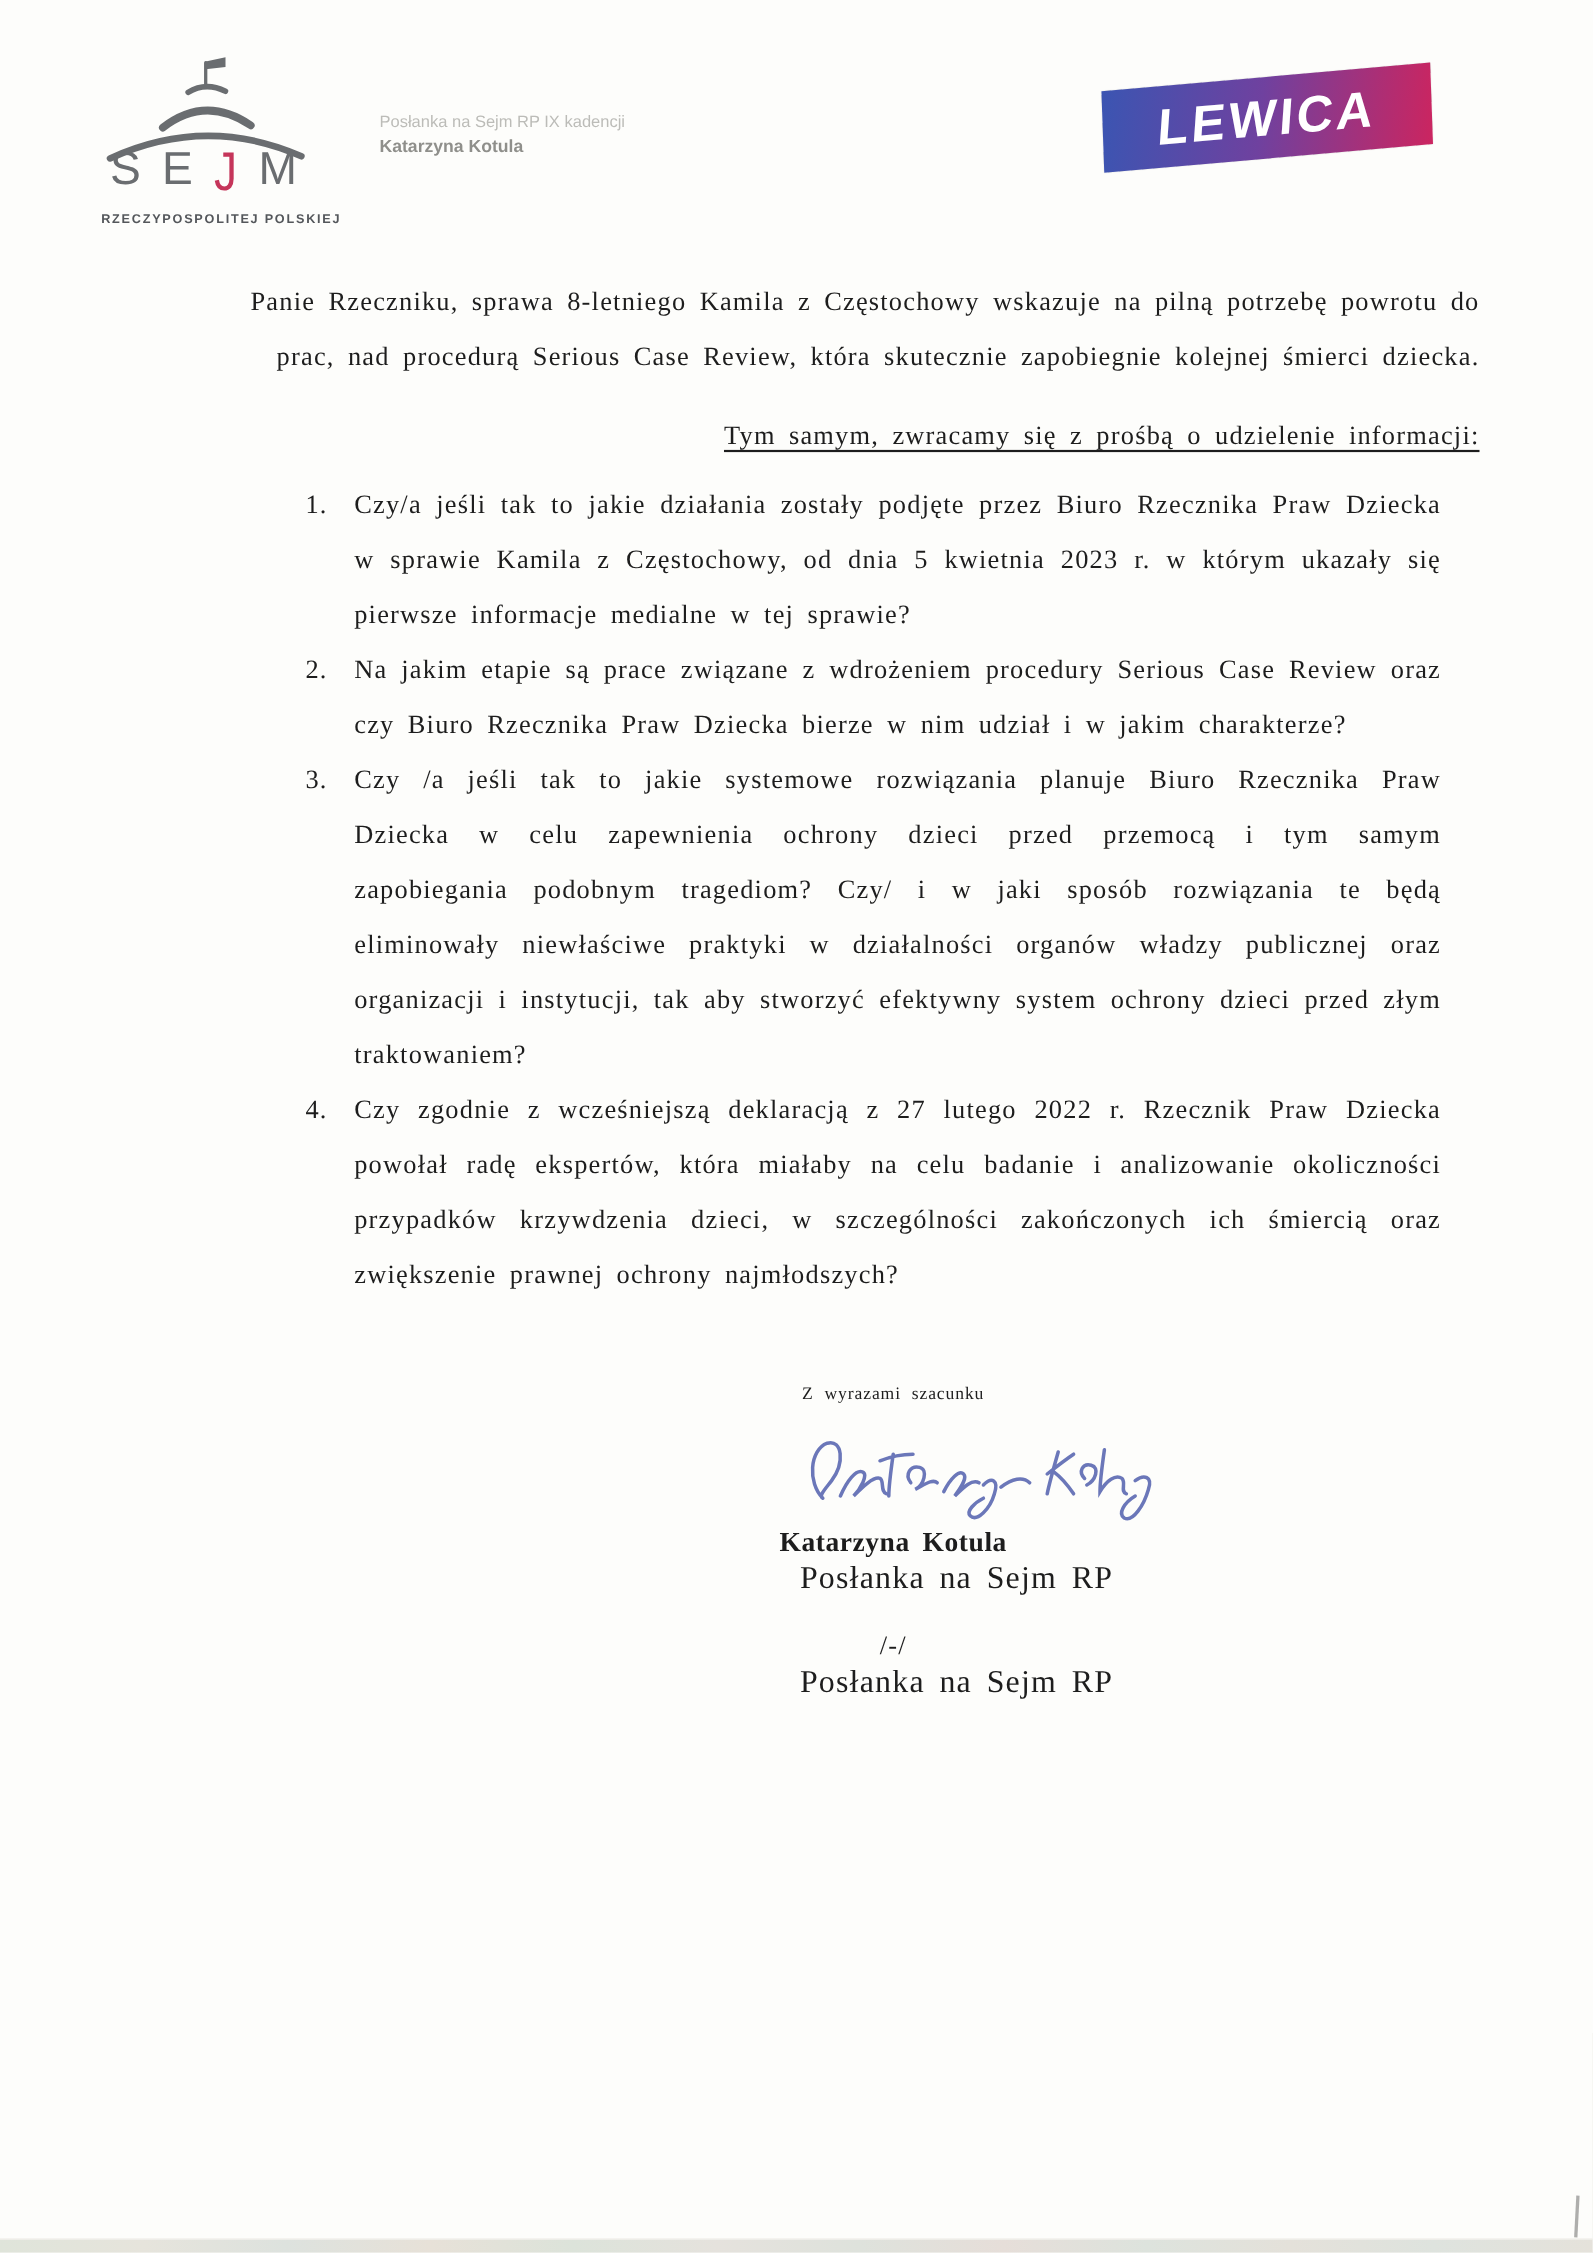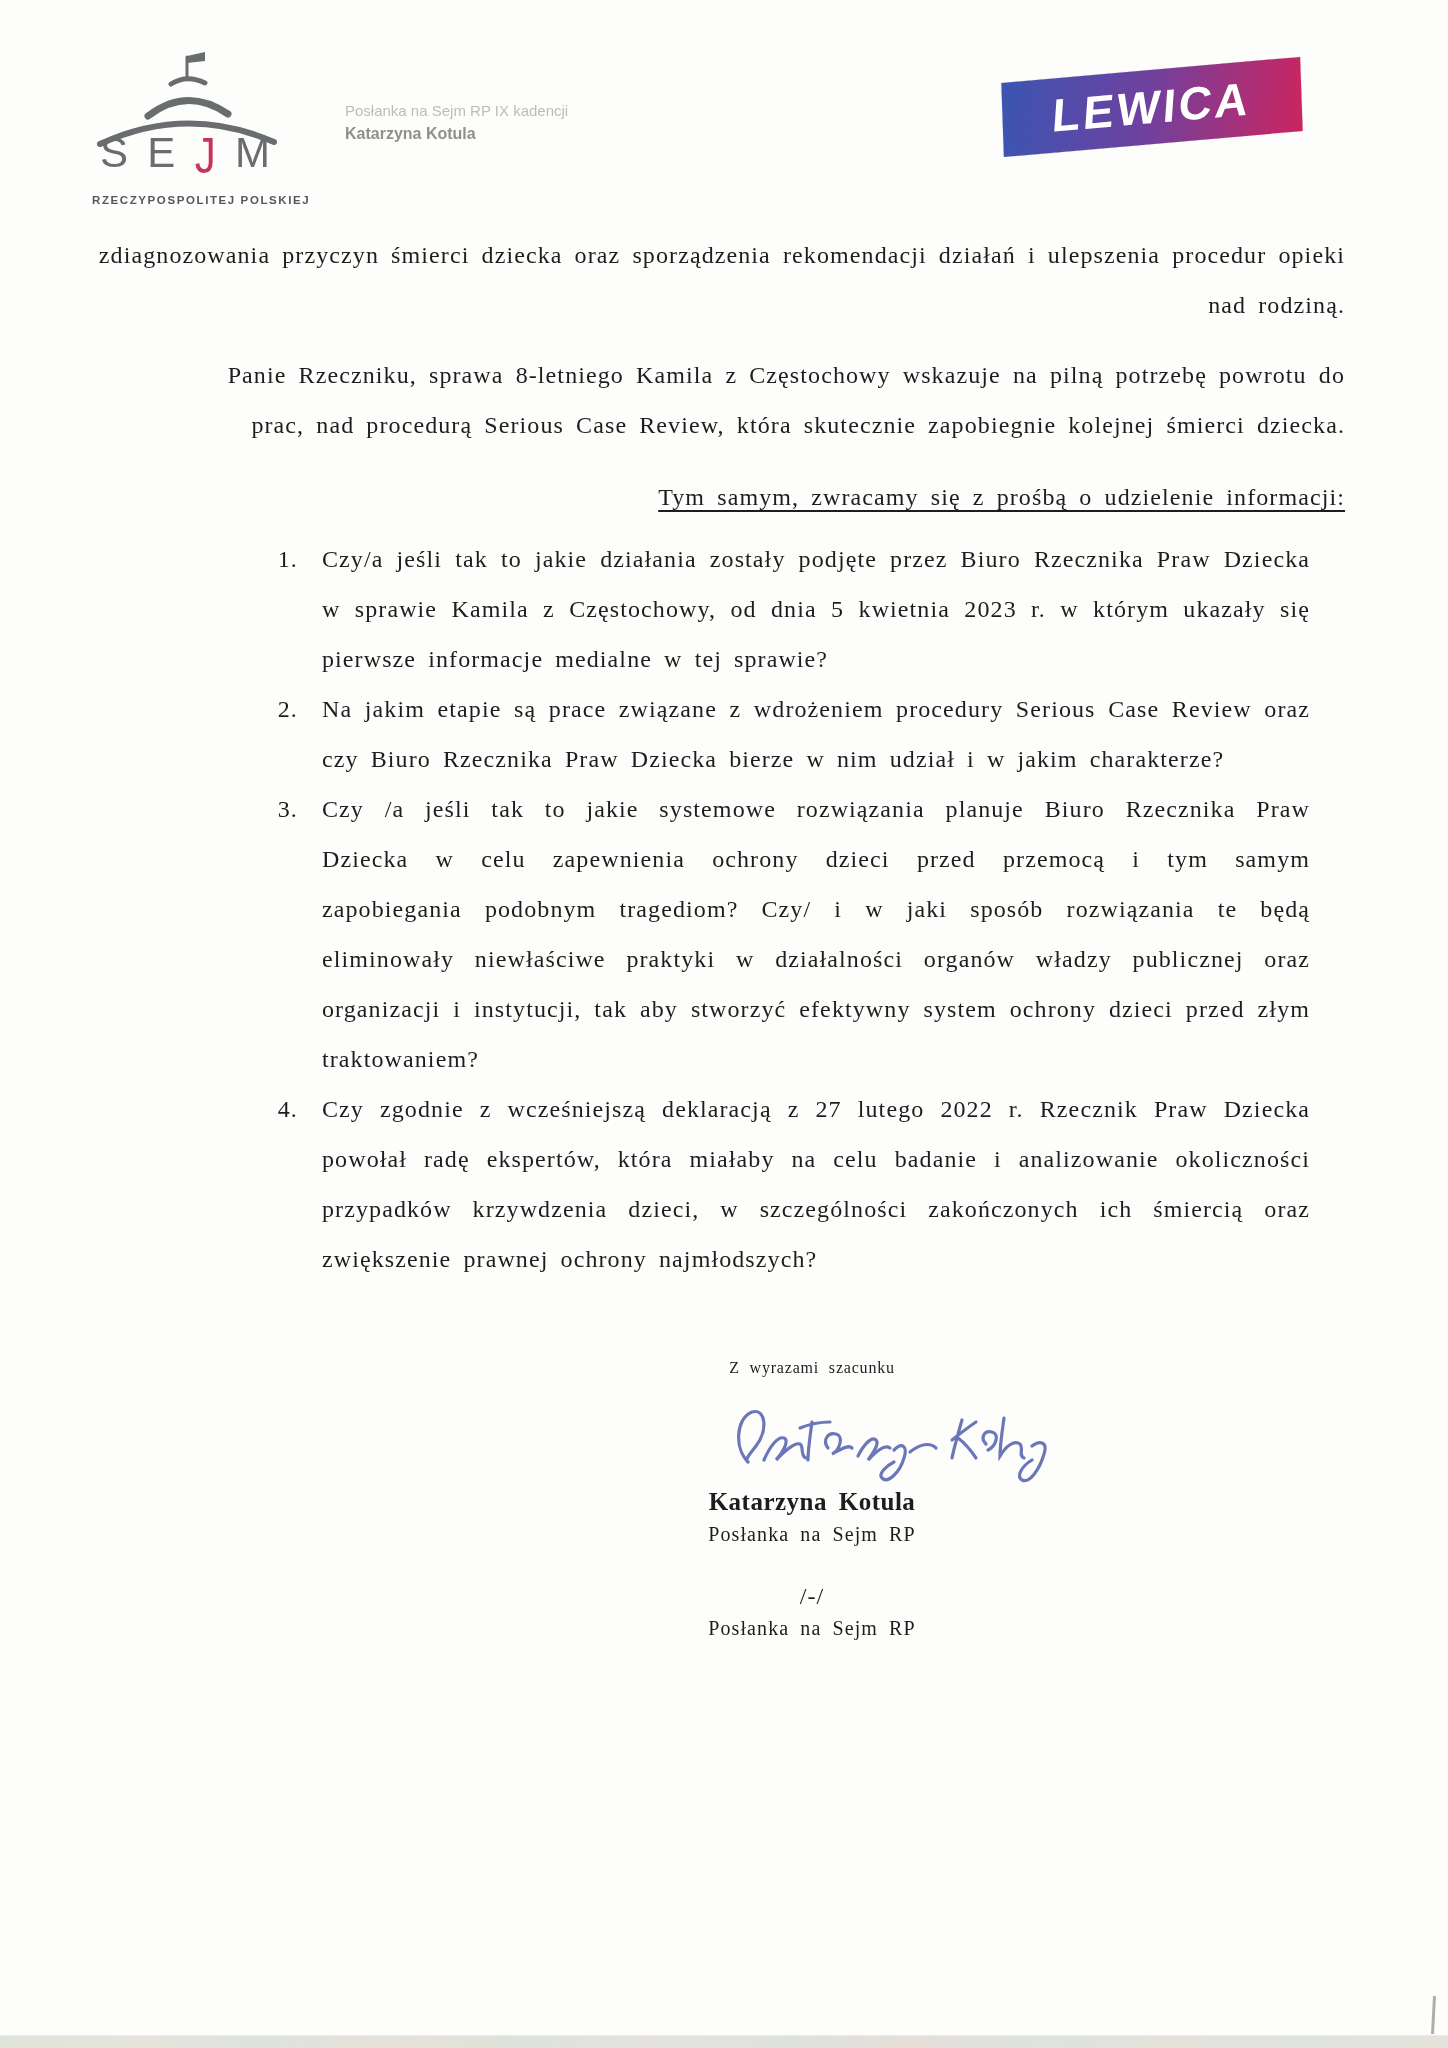--- a/index.html
+++ b/index.html
@@ -83,21 +83,21 @@
     text-align:center;
     line-height:32px;
   }
   .closing-line{font-size:16px;letter-spacing:.8px;}
   .handwriting{
     position:relative;left:82px;
     display:inline-block;
     margin-top:8px;margin-bottom:-26px;
   }
   .sig-name{font-size:25px;font-weight:700;letter-spacing:.5px;}
-  .sig-title{font-size:20px;}
+  .sig-title{font-size:29px;text-align:right;}
   .sig-mark{font-size:24px;margin-top:30px;}
 
   
   .footer-bar{
     position:absolute;left:0;bottom:0;width:100%;height:12px;
     background:linear-gradient(90deg,
       #dfe4da 0%,#e6e4dc 9%,#dde2de 18%,#e7e1d8 27%,#dce3da 36%,
       #e5e2dd 45%,#dee2dc 54%,#e6ded9 63%,#dde3dd 72%,#e4e1da 81%,
       #dee3de 90%,#e5e2db 100%);
     border-top:1px solid #eceae4;
@@ -134,21 +134,20 @@
   <div class="sender">
     <div class="sender-role">Posłanka na Sejm RP IX kadencji</div>
     <div class="sender-name">Katarzyna Kotula</div>
   </div>
 
   <div class="lewica-logo">
     <span>LEWICA</span>
   </div>
 
   <div class="content">
-    <p class="p1">zdiagnozowania przyczyn śmierci dziecka oraz sporządzenia rekomendacji działań i ulepszenia procedur opieki nad rodziną.</p>
     <p class="para-indent">Panie Rzeczniku, sprawa 8-letniego Kamila z Częstochowy wskazuje na pilną potrzebę powrotu do prac, nad procedurą Serious Case Review, która skutecznie zapobiegnie kolejnej śmierci dziecka.</p>
 
     <p class="request-heading">Tym samym, zwracamy się z prośbą o udzielenie informacji:</p>
 
     <ol class="questions">
       <li>Czy/a jeśli tak to jakie działania zostały podjęte przez Biuro Rzecznika Praw Dziecka w sprawie Kamila z Częstochowy, od dnia 5 kwietnia 2023 r. w którym ukazały się pierwsze informacje medialne w tej sprawie?</li>
       <li>Na jakim etapie są prace związane z wdrożeniem procedury Serious Case Review oraz czy Biuro Rzecznika Praw Dziecka bierze w nim udział i w jakim charakterze?</li>
       <li>Czy /a jeśli tak to jakie systemowe rozwiązania planuje Biuro Rzecznika Praw Dziecka w celu zapewnienia ochrony dzieci przed przemocą i tym samym zapobiegania podobnym tragediom? Czy/ i w jaki sposób rozwiązania te będą eliminowały niewłaściwe praktyki w działalności organów władzy publicznej oraz organizacji i instytucji, tak aby stworzyć efektywny system ochrony dzieci przed złym traktowaniem?</li>
       <li>Czy zgodnie z wcześniejszą deklaracją z 27 lutego 2022 r. Rzecznik Praw Dziecka powołał radę ekspertów, która miałaby na celu badanie i analizowanie okoliczności przypadków krzywdzenia dzieci, w szczególności zakończonych ich śmiercią oraz zwiększenie prawnej ochrony najmłodszych?</li>
     </ol>

